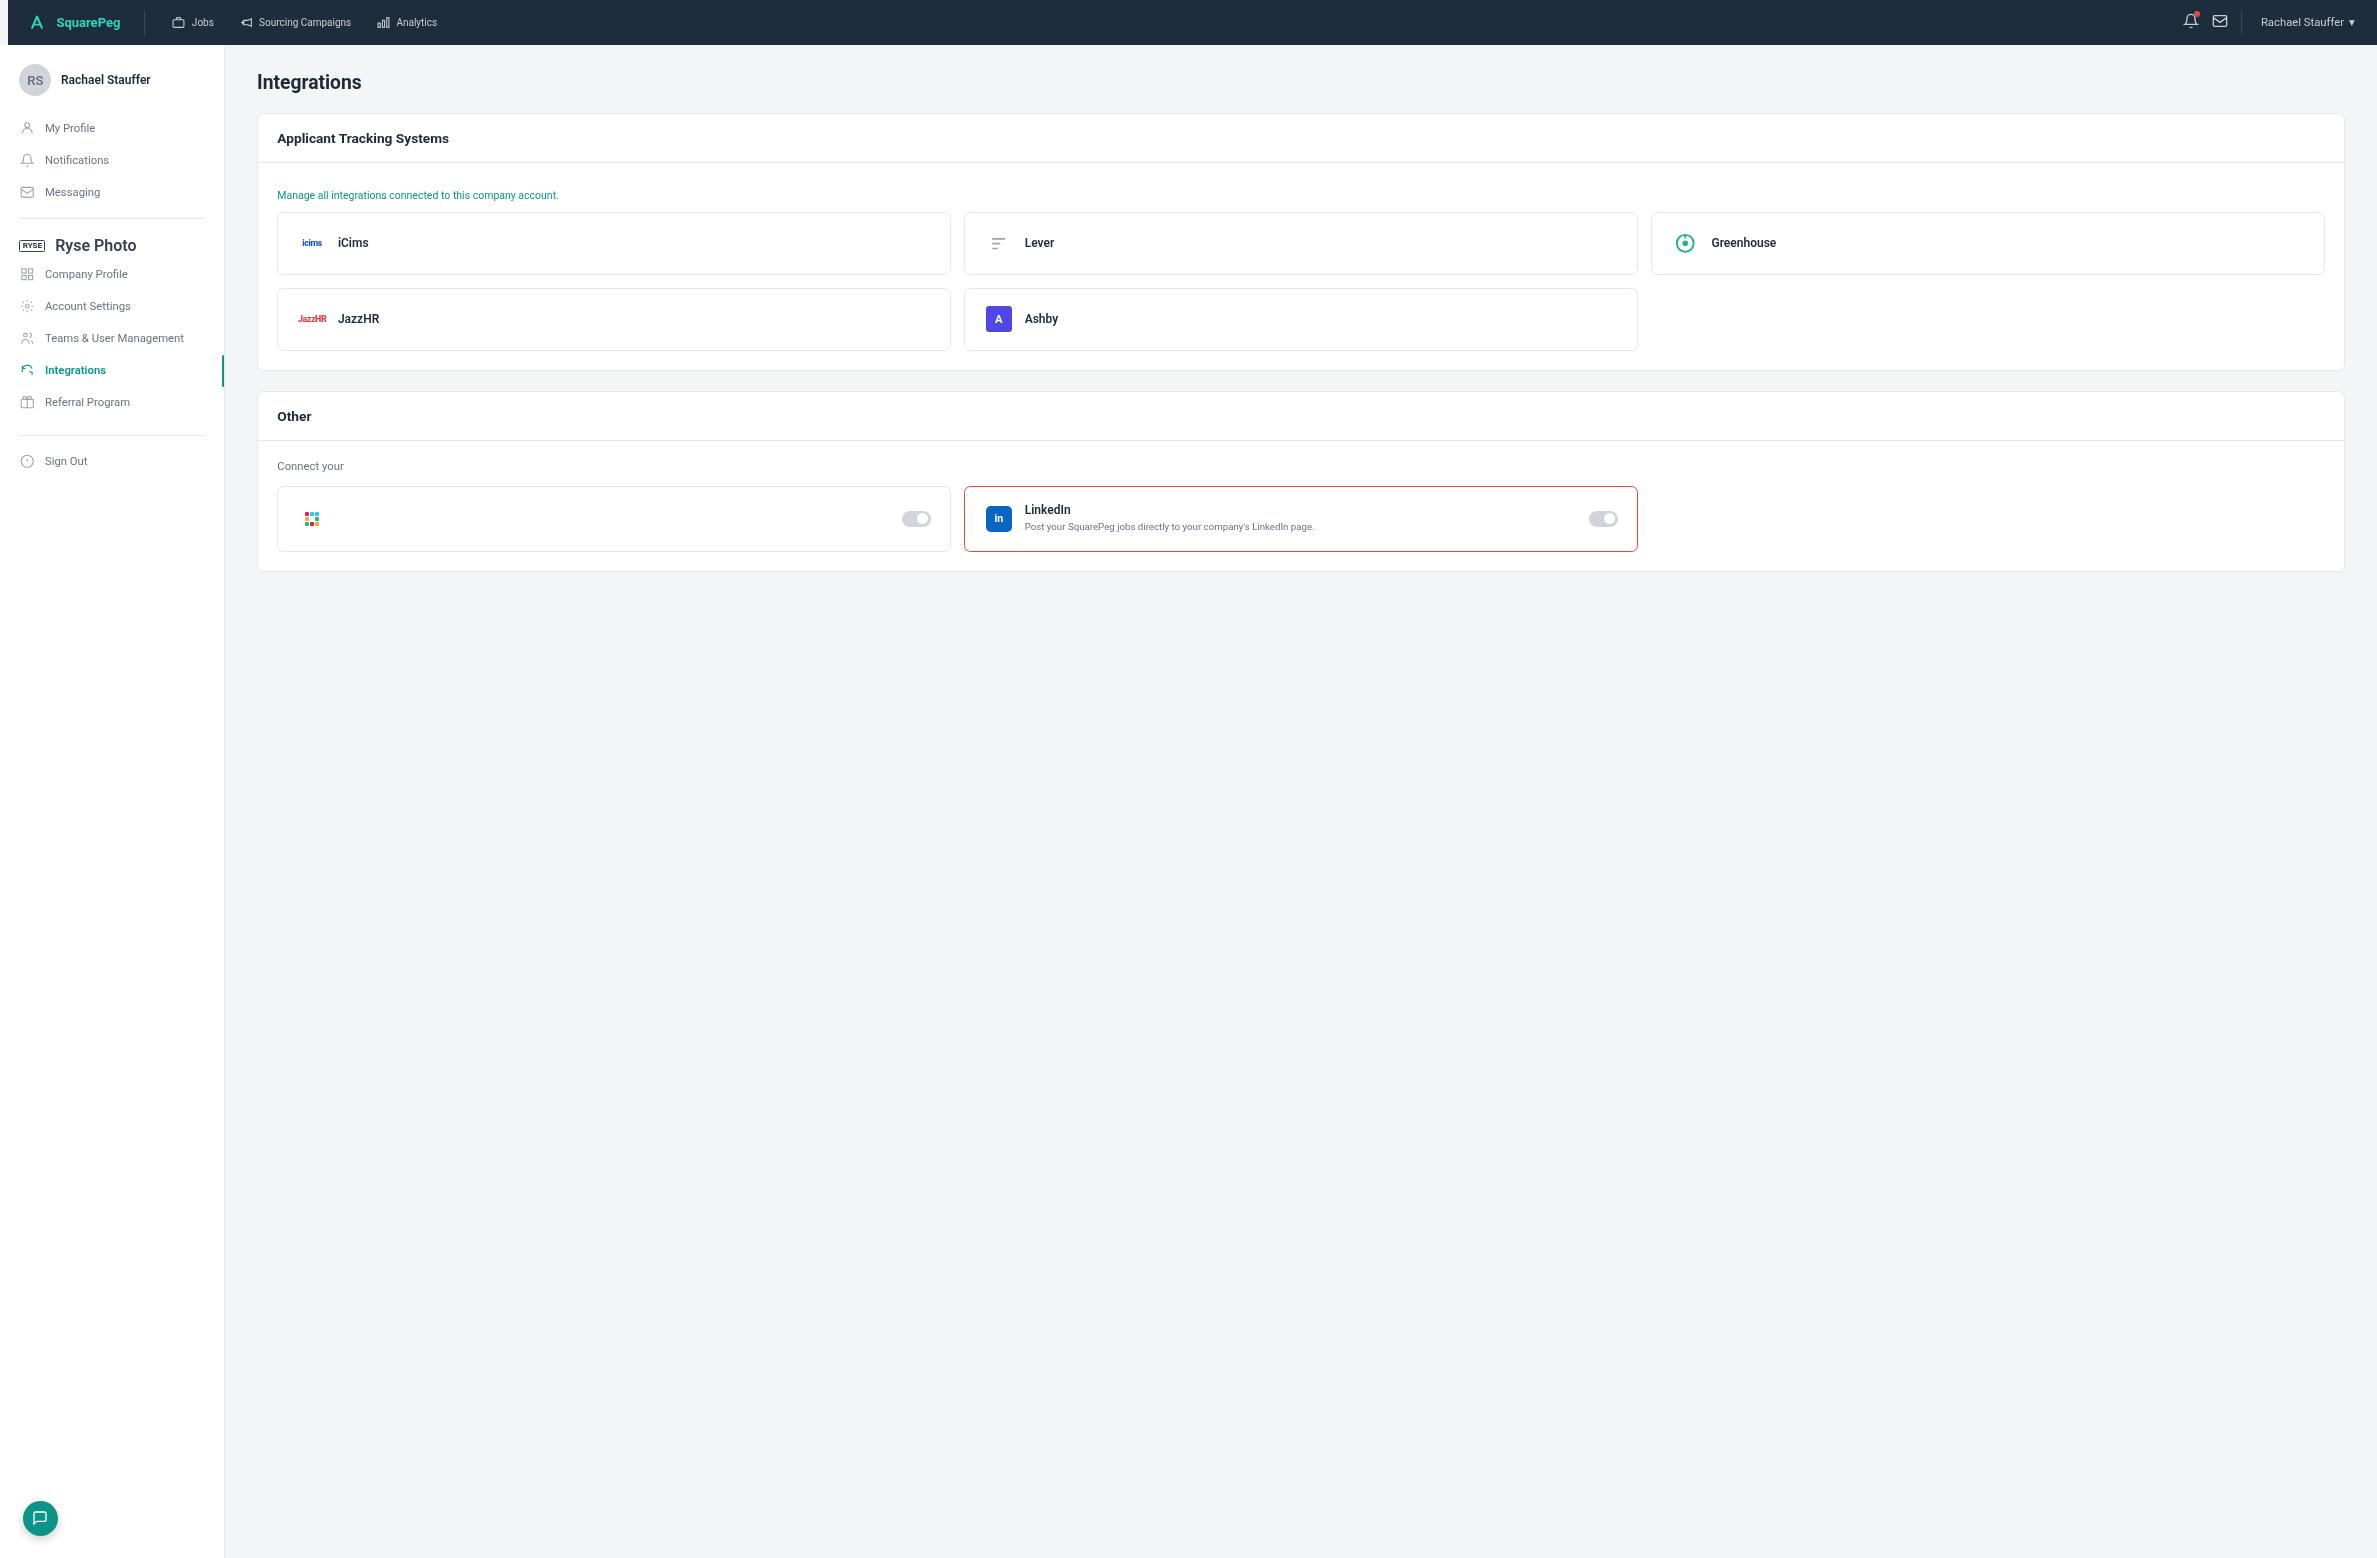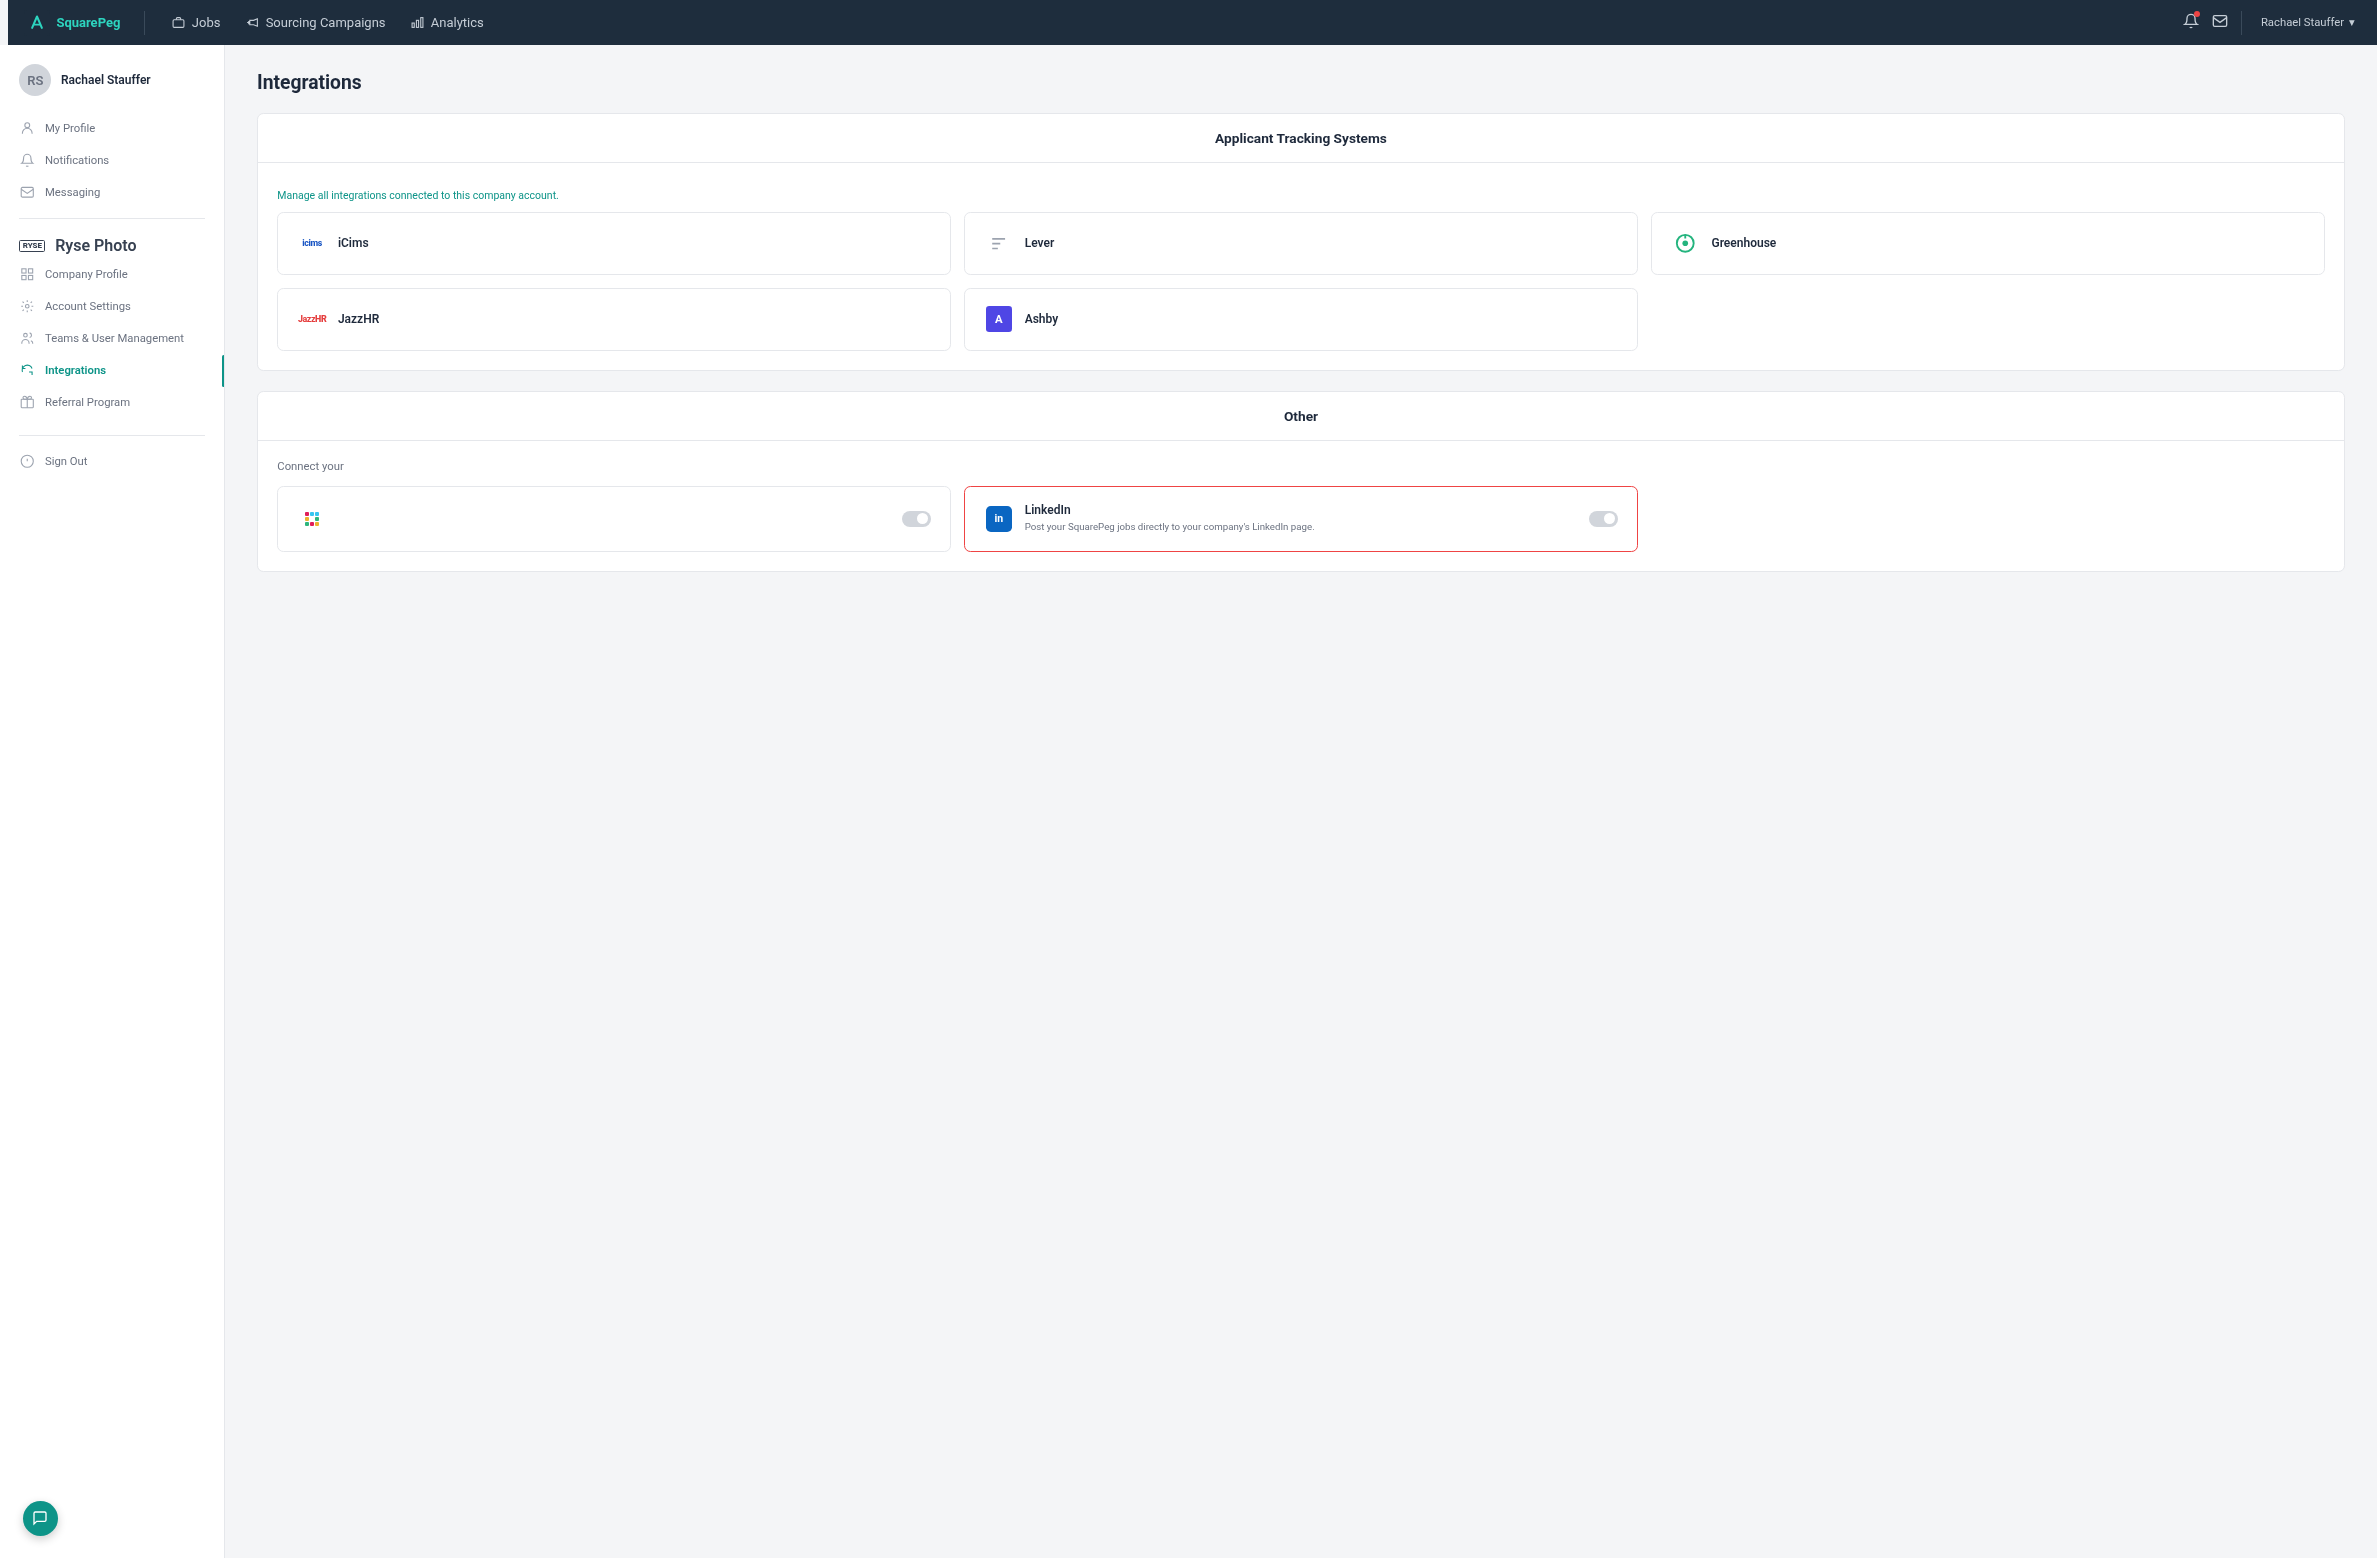--- a/index.html
+++ b/index.html
@@ -40,21 +40,21 @@
       display: flex;
       align-items: center;
       gap: 3.2px;
       flex: 1;
     }
     .topnav-link {
       display: flex;
       align-items: center;
       gap: 6.4px;
       color: #c5cdd6;
-      font-size: 13px;
+      font-size: 10px;
       padding: 4.8px 11.3px;
       border-radius: 3.2px;
       cursor: pointer;
       text-decoration: none;
       transition: background 0.2s;
     }
     .topnav-right {
       display: flex;
       align-items: center;
       gap: 13px;
@@ -211,21 +211,20 @@
     .section-card {
       background: #fff;
       border-radius: 6.4px;
       border: 0.8px solid #e5e7eb;
       margin-bottom: 19.3px;
       overflow: hidden;
     }
     .section-header {
       padding: 16px 19.3px;
       border-bottom: 0.8px solid #e5e7eb;
-      text-align: center;
     }
     .section-title {
       font-size: 13.7px;
       font-weight: 700;
       color: #1e293b;
     }
     .section-subtitle {
       font-size: 10.5px;
       color: #0d9488;
       margin-top: 6.4px;

